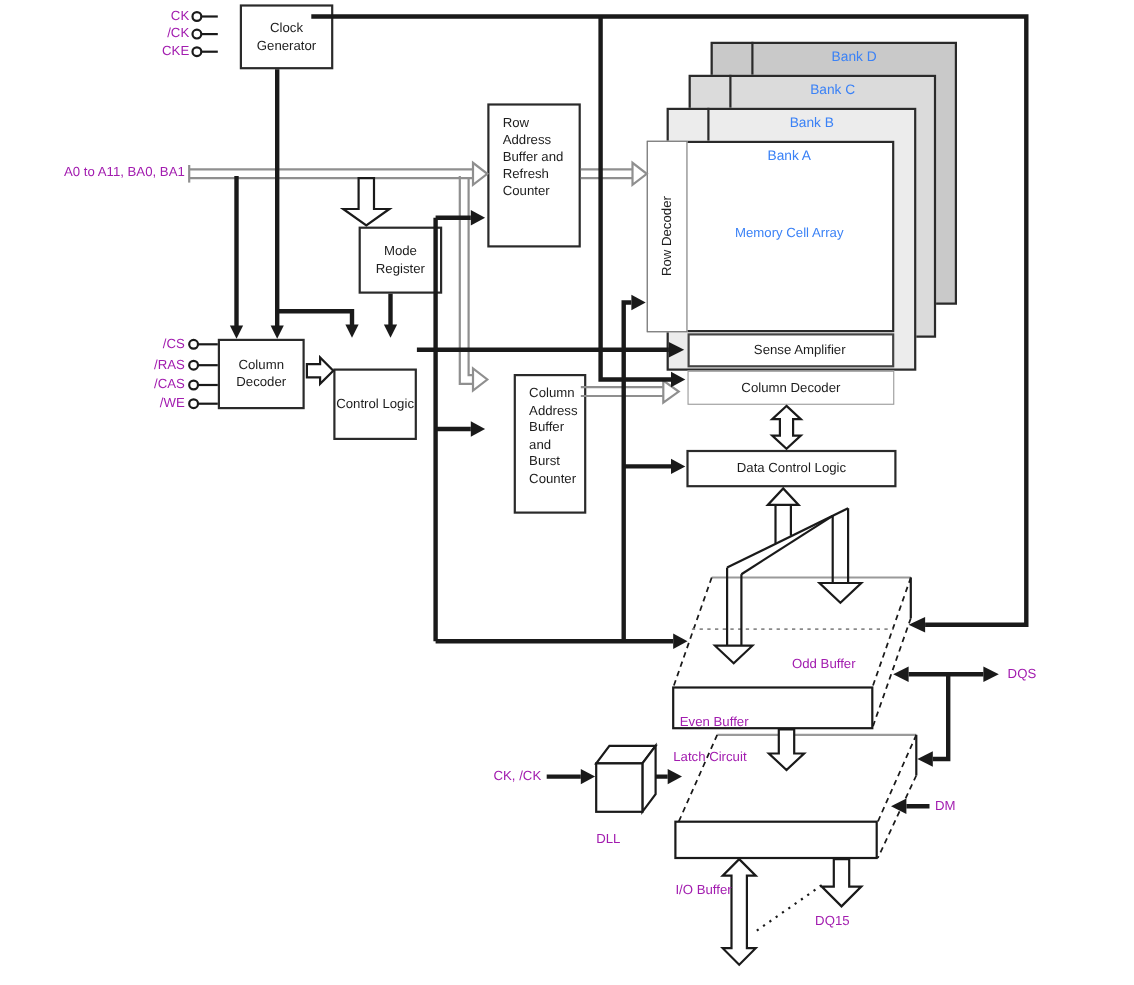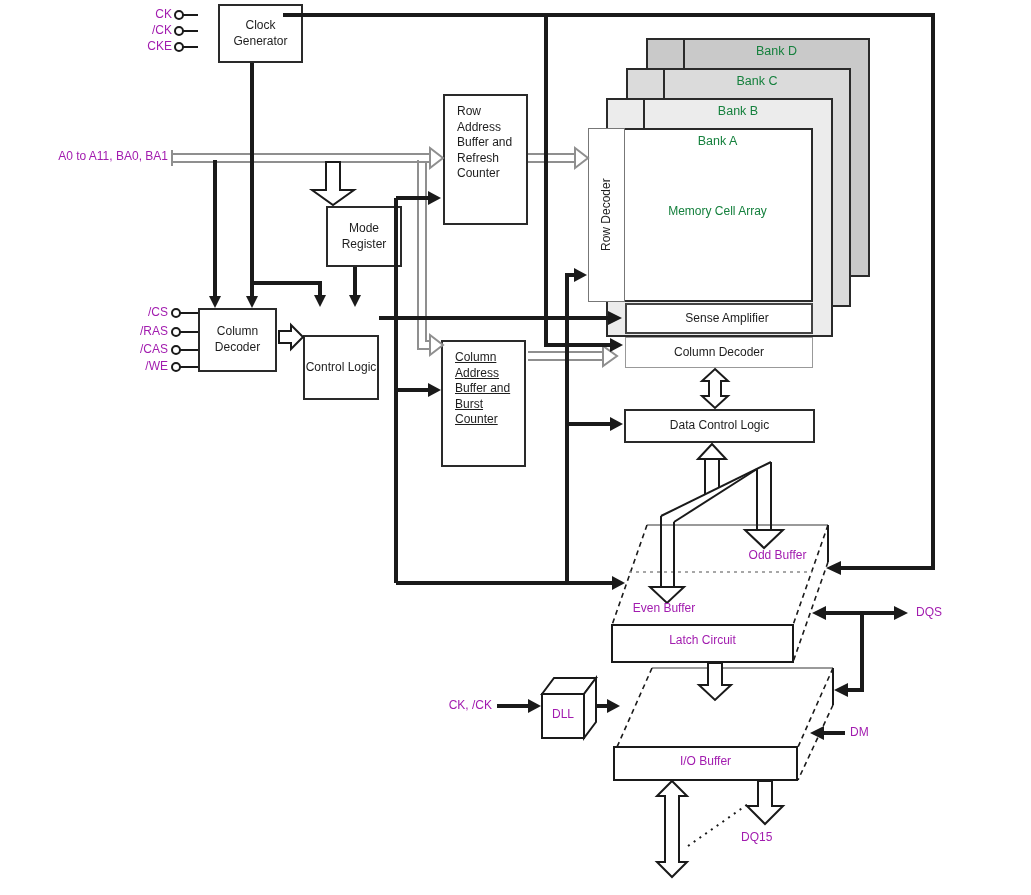--- a/index.html
+++ b/index.html
@@ -1,29 +1,29 @@
 <!DOCTYPE html>
 <html><head>
 <meta charset="utf-8">
 <style>
   html,body{margin:0;padding:0;background:#fff;}
   #stage{position:relative;width:1031px;height:895px;background:#fff;overflow:hidden;
          font-family:"Liberation Sans",sans-serif;}
   .lbl{position:absolute;font:12px/1.15 "Liberation Sans",sans-serif;color:#a21caf;white-space:pre;z-index:3;}
   .r{text-align:right;}
-  .c{text-align:center;}
+  .c{margin-top:48px;}
   .box{position:absolute;background:#fff;border:2px solid #2a2a2a;display:flex;align-items:center;
        justify-content:center;text-align:center;font:12px/1.3 "Liberation Sans",sans-serif;
        color:#1d1d1d;box-sizing:border-box;z-index:1;}
   .box.topleft{align-items:flex-start;justify-content:flex-start;text-align:left;padding:8px 0 0 12px;}
   .box.topleft span{display:block;width:56px;}
   .strip{border-width:1px;border-color:#555;}
   .bank{position:absolute;border:2px solid #2a2a2a;box-sizing:border-box;z-index:0;}
   .bankdiv{position:absolute;width:2px;background:#2a2a2a;z-index:0;}
-  .banklbl{position:absolute;font:12.5px/1.1 "Liberation Sans",sans-serif;color:#15803d;
+  .banklbl{position:absolute;font:12.5px/1.1 "Liberation Sans",sans-serif;color:#3b82f6;
            text-align:center;z-index:1;}
   .vert{writing-mode:vertical-rl;transform:rotate(180deg);display:flex;align-items:center;
         justify-content:center;}
   svg{position:absolute;left:0;top:0;z-index:2;}
   .z3{z-index:3;}
 </style>
 </head>
 <body>
 
 <div id="stage">
@@ -66,21 +66,21 @@
   </div>
   <div class="box" style="left:198px;top:308px;width:79px;height:64px;">
     <span>Column Decoder</span>
   </div>
   <div class="box" style="left:303px;top:307px;width:76px;height:65px;margin-top:28px;">
     <span>Control Logic</span>
   </div>
   <div class="box topleft" style="left:443px;top:94px;width:85px;height:131px;">
     <span>Row Address Buffer and Refresh Counter</span>
   </div>
-  <div class="box topleft" style="left:441px;top:340px;width:85px;height:127px;text-decoration:underline;">
+  <div class="box topleft" style="left:467px;top:340px;width:66px;height:127px;">
     <span>Column Address Buffer and Burst Counter</span>
   </div>
 
   <svg width="1031" height="895" viewBox="0 0 1031 895">
 
     <g>
       <polygon points="647,525 828,525 793,625 612,625" fill="#fff" stroke="none"></polygon>
       <line x1="647" y1="525" x2="828" y2="525" stroke="#9a9a9a" stroke-width="2"></line>
       <line x1="647" y1="525" x2="612" y2="625" stroke="#1a1a1a" stroke-width="1.6" stroke-dasharray="5,4"></line>
       <line x1="828" y1="525" x2="793" y2="625" stroke="#1a1a1a" stroke-width="1.6" stroke-dasharray="5,4"></line>

